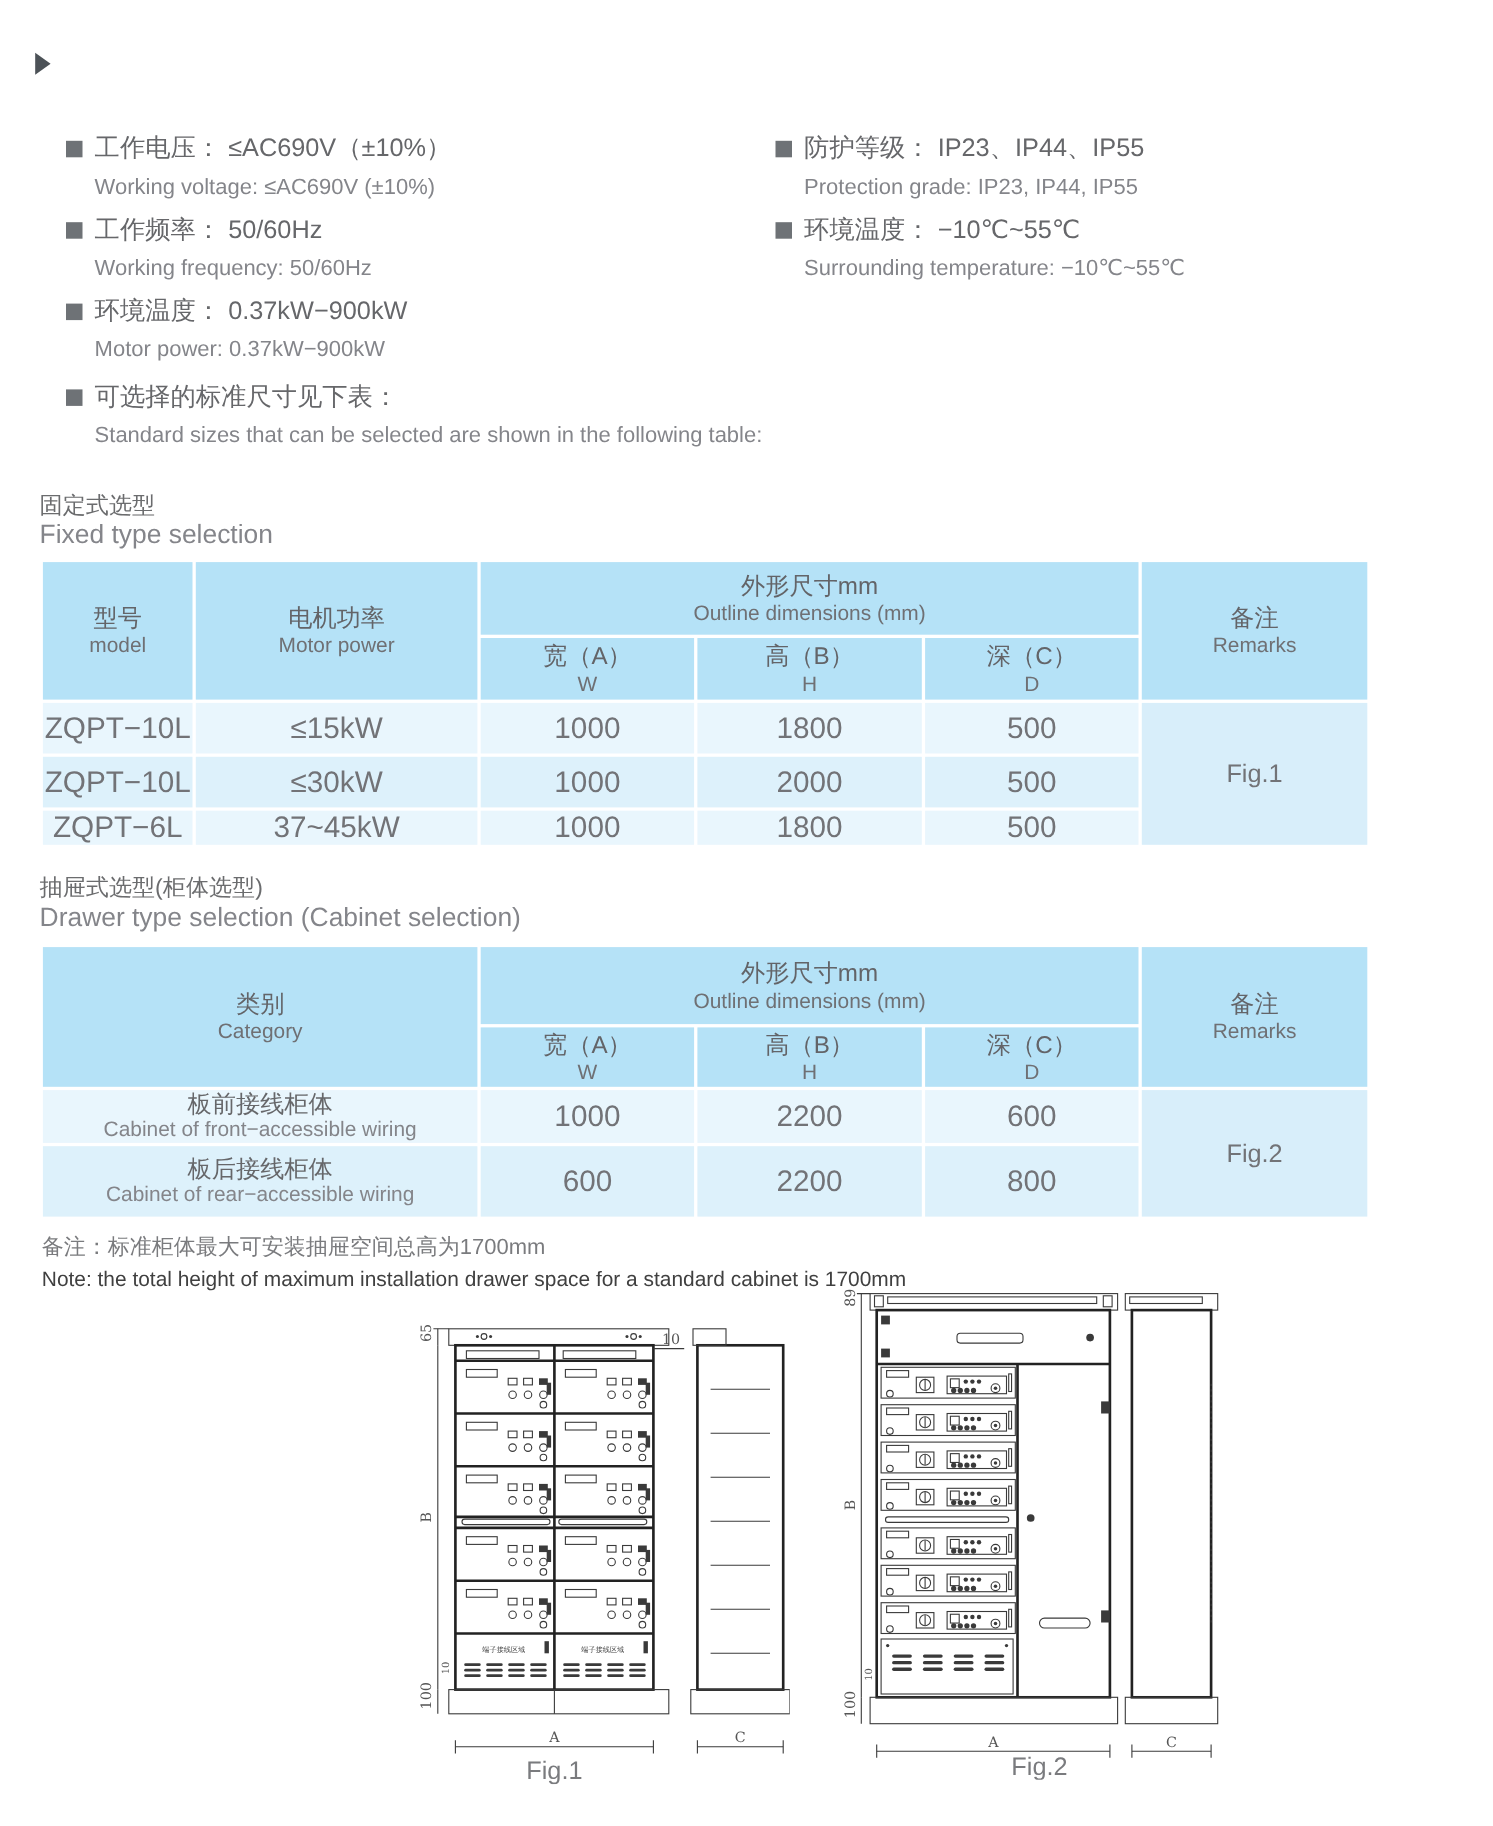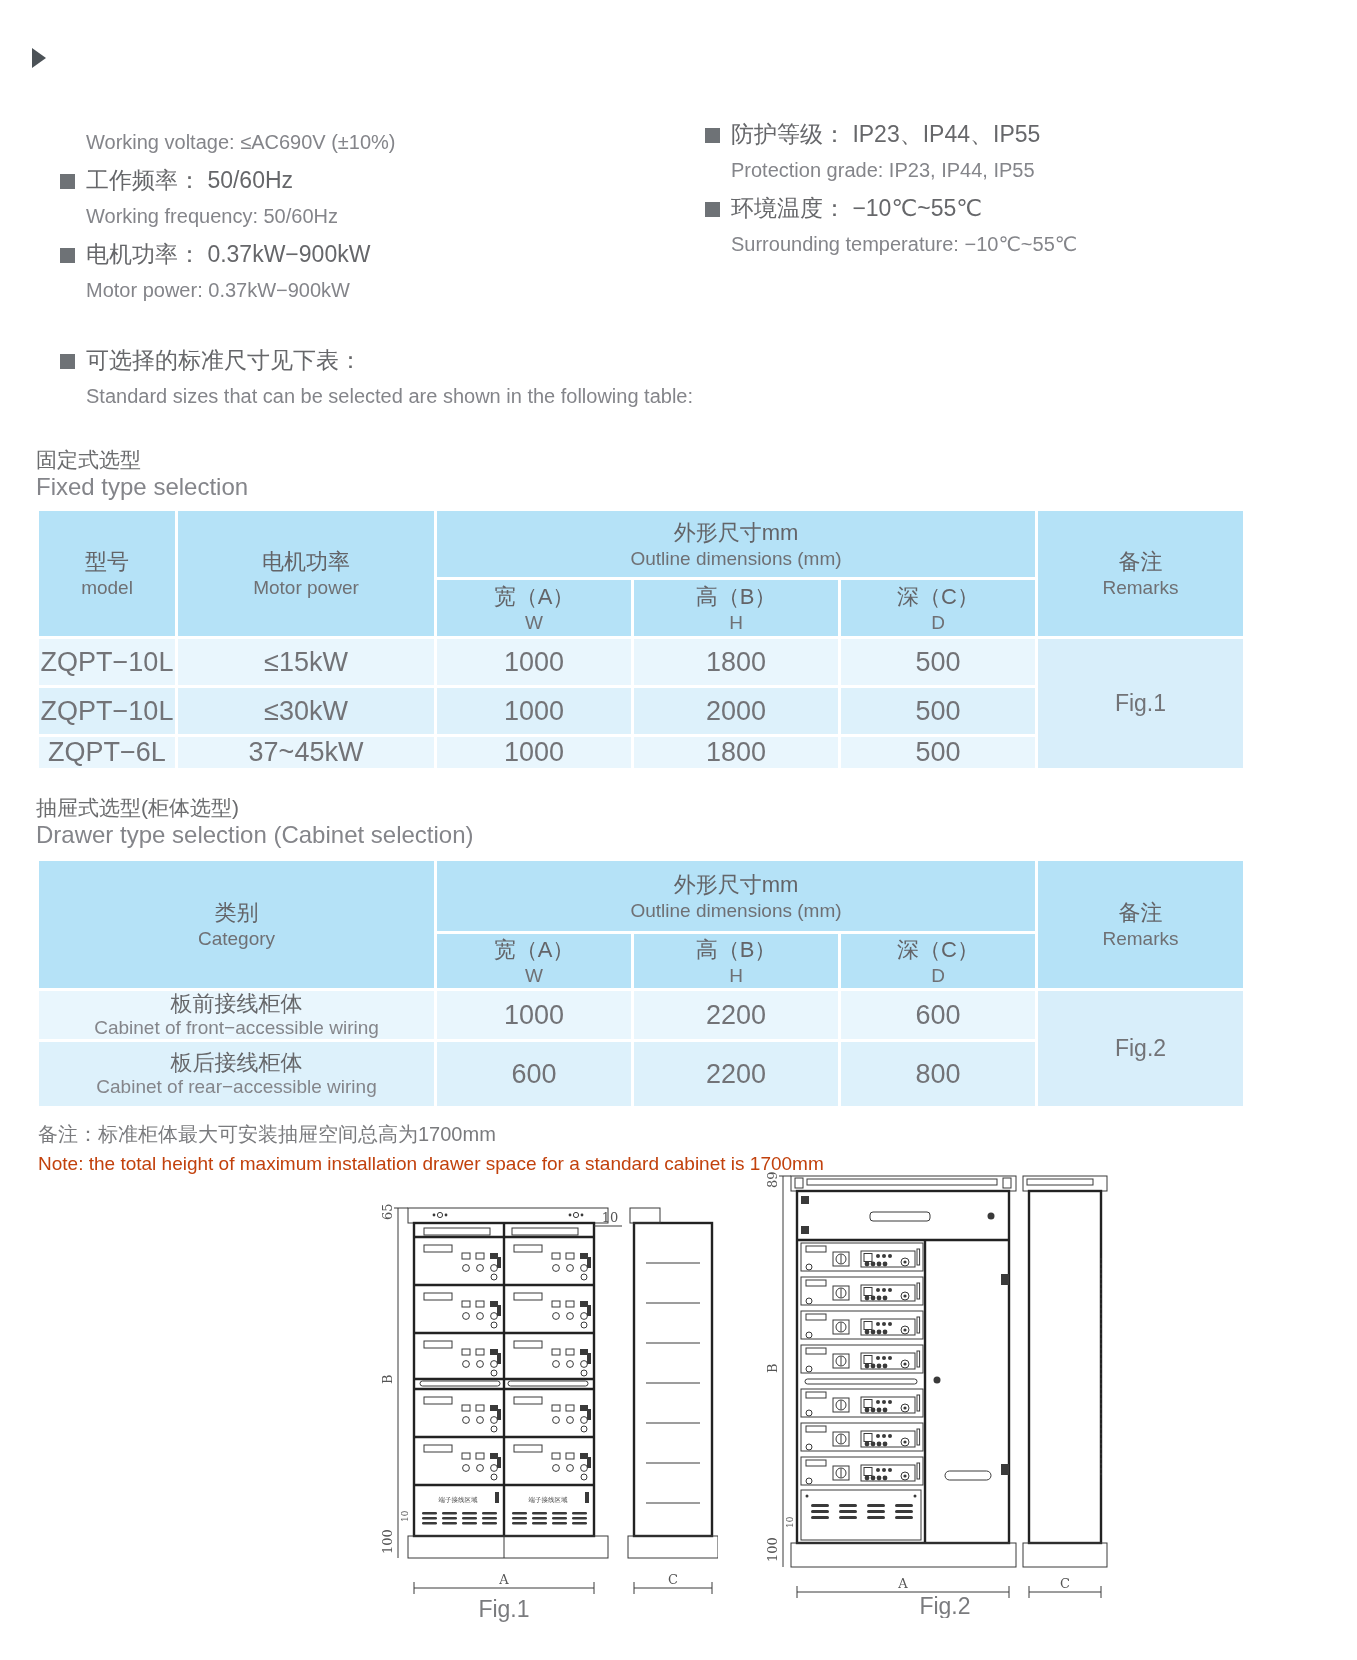--- a/index.html
+++ b/index.html
@@ -27,21 +27,21 @@
   .hd .zh{font-size:22px;color:#636468;line-height:28px;}
   .hd .en{font-size:19px;color:#6f7074;line-height:23px;}
   td.r0{background:var(--row_light);}
   td.r1{background:var(--row_mid);}
   td.remark{background:var(--remark_cell);font-size:23px;color:#727377;}
   td.val{font-size:27px;color:#727377;}
   td.lbl .zh{font-size:22px;color:#66676a;line-height:26px;}
   td.lbl .en{font-size:19px;color:#84858a;line-height:22px;}
   
   .note-zh{font-size:20px;color:#7a7b7e;line-height:24px;}
-  .note-en{font-size:19px;color:#c2410c;line-height:23px;margin-top:6px;}
+  .note-en{font-size:19px;color:#404040;line-height:23px;margin-top:6px;}
   
   svg .ln{stroke:#3a3a3a;fill:none;stroke-width:1;}
   svg .ln2{stroke:#222;fill:none;stroke-width:2.4;}
   svg .fl{fill:#3a3a3a;stroke:none;}
   svg .dim{font-size:13px;fill:#555;font-family:"DejaVu Serif","Liberation Serif",serif;}
   svg .dimS{font-size:9px;fill:#555;font-family:"DejaVu Serif","Liberation Serif",serif;}
   svg .tiny{font-size:6.5px;fill:#444;}
   svg .cap{font-size:23px;fill:#7a7b7e;font-family:"Liberation Sans",sans-serif;}
 </style>
 </head>
@@ -49,28 +49,29 @@
 
 <div class="page">
 
   <div class="abs" style="left:32px;top:42px;">
     <span class="arrow-icon abs" style="left:0;top:6px;"></span>
   </div>
 
   <div class="abs" style="left:60px;top:120px;width:1260px;">
     <div style="width:620px;">
       <div class="spec-item">
+        <div class="spec-zh"><span class="bullet"></span><span>工作电压： ≤AC690V（±10%）</span></div>
         <div class="spec-en">Working voltage: ≤AC690V (±10%)</div>
       </div>
       <div class="spec-item">
         <div class="spec-zh"><span class="bullet"></span><span>工作频率： 50/60Hz</span></div>
         <div class="spec-en">Working frequency: 50/60Hz</div>
       </div>
       <div class="spec-item">
-        <div class="spec-zh"><span class="bullet"></span><span>电机功率： 0.37kW−900kW</span></div>
+        <div class="spec-zh"><span class="bullet"></span><span>环境温度： 0.37kW−900kW</span></div>
         <div class="spec-en">Motor power: 0.37kW−900kW</div>
       </div>
     </div>
     <div class="abs" style="left:645px;top:0;width:600px;">
       <div class="spec-item">
         <div class="spec-zh"><span class="bullet"></span><span>防护等级： IP23、IP44、IP55</span></div>
         <div class="spec-en">Protection grade: IP23, IP44, IP55</div>
       </div>
       <div class="spec-item">
         <div class="spec-zh"><span class="bullet"></span><span>环境温度： −10℃~55℃</span></div>

